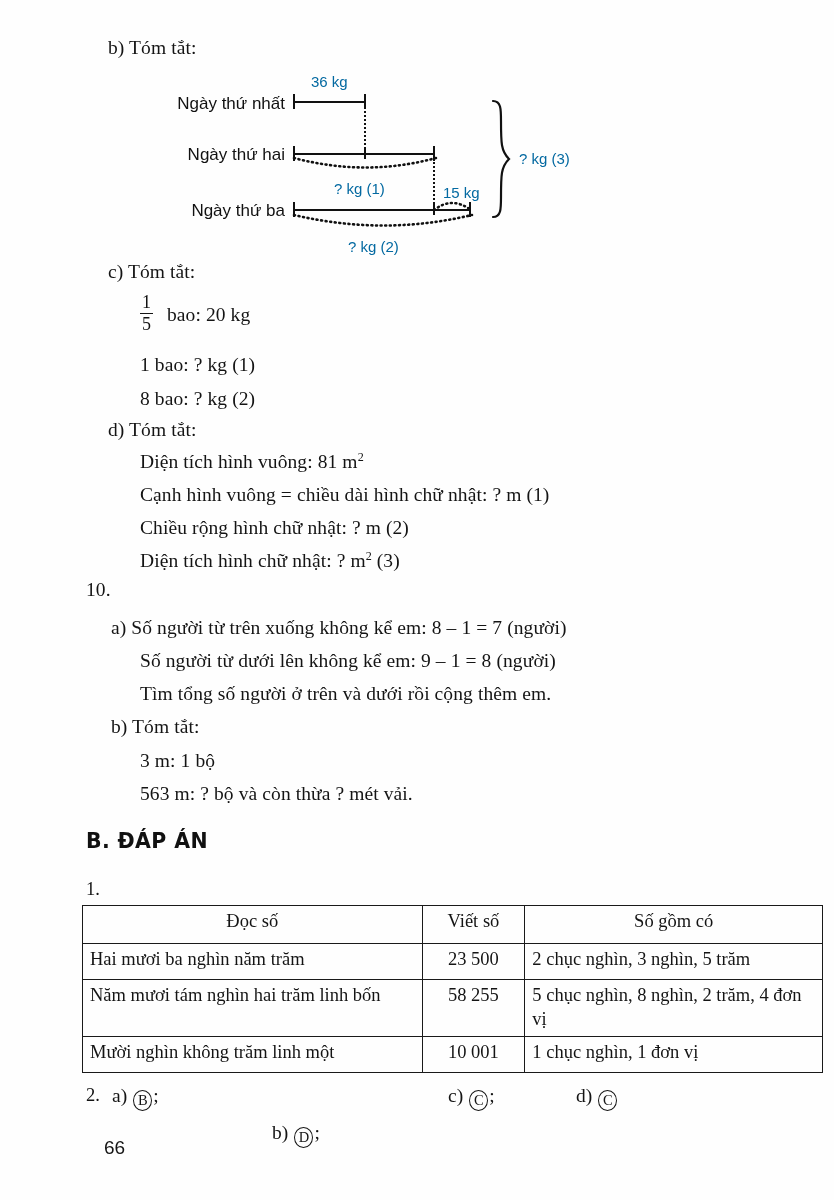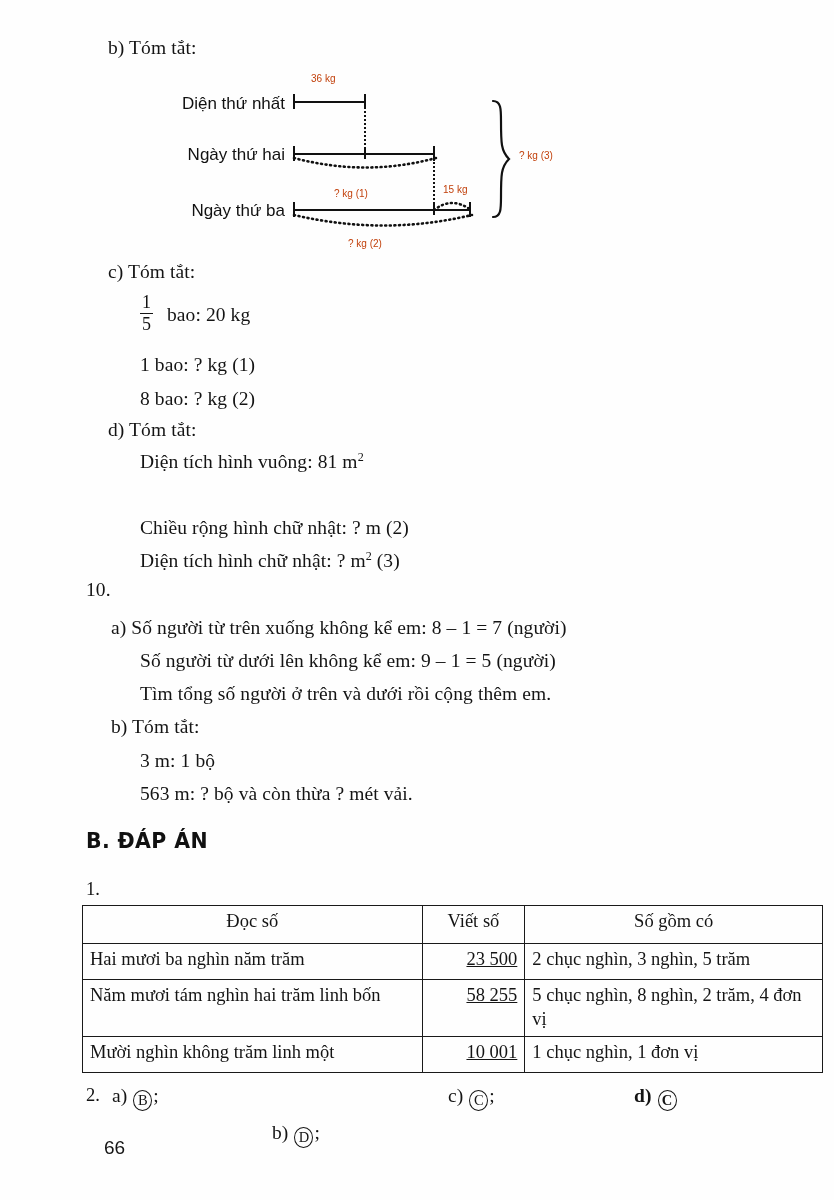--- a/index.html
+++ b/index.html
@@ -47,22 +47,22 @@
     font-family: "Liberation Sans", sans-serif;
     font-size: 17px;
     color: #111;
     white-space: pre;
     text-align: right;
     line-height: 1;
   }
   .diag-small {
     position: absolute;
     font-family: "Liberation Sans", sans-serif;
-    font-size: 10px;
-    color: #c2410c;
+    font-size: 15px;
+    color: #0369a1;
     white-space: pre;
     line-height: 1;
   }
 
   .bar {
     position: absolute;
     height: 0;
     border-top: 2.6px solid #111;
   }
   .cap {
@@ -135,21 +135,21 @@
     padding: 4px 7px 5px 7px;
     vertical-align: top;
     font-weight: normal;
     line-height: 1.28;
   }
   #answer-table .col-read  { width: 345px; }
   #answer-table .col-write { width: 92px; }
   #answer-table .col-parts { width: 300px; }
   #answer-table thead td { text-align: center; height: 28px; }
   #answer-table tbody td { height: 26px; }
-  #answer-table tbody td.c-write { text-align: right; text-decoration: underline; }
+  #answer-table tbody td.c-write { text-align: center; }
 
   
   .circ {
     display: inline-block;
     border: 1.4px solid #151515;
     border-radius: 50%;
     width: 17px;
     height: 19px;
     line-height: 18px;
     text-align: center;
@@ -171,41 +171,41 @@
 </style>
 </head>
 <body>
 
 <div class="page">
 
   <div class="line" style="left:108px; top:38px;">b) Tóm tắt:</div>
 
   <div id="diagram">
 
-    <div class="diag-label" style="left:105px; top:40px; width:180px;">Diện thứ nhất</div>
+    <div class="diag-label" style="left:105px; top:40px; width:180px;">Ngày thứ nhất</div>
     <div class="diag-label" style="left:105px; top:91px; width:180px;">Ngày thứ hai</div>
     <div class="diag-label" style="left:105px; top:147px; width:180px;">Ngày thứ ba</div>
 
     <div class="diag-small" style="left:311px; top:19px;">36 kg</div>
 
     <div class="bar" style="left:293px; top:46px; width:73px;"></div>
     <div class="cap" style="left:293px; top:39px; height:15px;"></div>
     <div class="cap" style="left:364px; top:39px; height:15px;"></div>
 
     <div class="dotline" style="left:364px; top:52px; height:46px;"></div>
 
     <div class="bar" style="left:293px; top:98px; width:142px;"></div>
     <div class="cap" style="left:293px; top:91px; height:15px;"></div>
     <div class="cap" style="left:433px; top:91px; height:15px;"></div>
     <div class="tick" style="left:364px; top:93px; height:11px;"></div>
 
     <svg style="position:absolute; left:288px; top:100px;" width="155" height="22">
       <path d="M6,3 Q78,22 148,3" stroke="#111" stroke-width="2.6" stroke-dasharray="1 3.6" stroke-linecap="round" fill="none"></path>
     </svg>
-    <div class="diag-small" style="left:334px; top:134px;">? kg (1)</div>
+    <div class="diag-small" style="left:334px; top:126px;">? kg (1)</div>
 
     <div class="dotline" style="left:433px; top:104px; height:48px;"></div>
 
     <div class="diag-small" style="left:443px; top:130px;">15 kg</div>
 
     <div class="bar" style="left:293px; top:154px; width:178px;"></div>
     <div class="cap" style="left:293px; top:147px; height:15px;"></div>
     <div class="cap" style="left:469px; top:147px; height:15px;"></div>
     <div class="tick" style="left:433px; top:149px; height:11px;"></div>
 
@@ -234,28 +234,29 @@
   </div>
   <div class="line" style="left:167px; top:305px;">bao: 20 kg</div>
 
   <div class="line" style="left:140px; top:355px;">1 bao: ? kg (1)</div>
   <div class="line" style="left:140px; top:389px;">8 bao: ? kg (2)</div>
 
   <div class="line" style="left:108px; top:420px;">d) Tóm tắt:</div>
 
   <div class="line" style="left:140px; top:452px;"><span>Diện tích hình vuông: 81 m</span><sup class="sq">2</sup></div>
 
+  <div class="line" style="left:140px; top:485px;">Cạnh hình vuông = chiều dài hình chữ nhật: ? m (1)</div>
   <div class="line" style="left:140px; top:518px;">Chiều rộng hình chữ nhật: ? m (2)</div>
 
   <div class="line" style="left:140px; top:551px;"><span>Diện tích hình chữ nhật: ? m</span><sup class="sq">2</sup><span> (3)</span></div>
 
   <div class="line bold" style="left:86px; top:580px;">10.</div>
 
   <div class="line" style="left:111px; top:618px;">a) Số người từ trên xuống không kể em: 8 – 1 = 7 (người)</div>
-  <div class="line" style="left:140px; top:651px;">Số người từ dưới lên không kể em: 9 – 1 = 5 (người)</div>
+  <div class="line" style="left:140px; top:651px;">Số người từ dưới lên không kể em: 9 – 1 = 8 (người)</div>
   <div class="line" style="left:140px; top:684px;">Tìm tổng số người ở trên và dưới rồi cộng thêm em.</div>
 
   <div class="line" style="left:111px; top:717px;">b) Tóm tắt:</div>
   <div class="line" style="left:140px; top:751px;">3 m: 1 bộ</div>
   <div class="line" style="left:140px; top:784px;">563 m: ? bộ và còn thừa ? mét vải.</div>
 
   <div id="heading-dapan">B. ĐÁP ÁN</div>
 
   <div class="line bold" style="left:86px; top:880px; font-size:18.5px;">1.</div>
 
@@ -287,17 +288,17 @@
   </table>
 
   <div class="line bold" style="left:86px; top:1086px; font-size:18.5px;">2.</div>
 
   <div class="line" style="left:112px; top:1086px;"><span>a)</span> <span class="circ">B</span><span>;</span></div>
 
   <div class="line" style="left:272px; top:1123px;"><span>b)</span> <span class="circ">D</span><span>;</span></div>
 
   <div class="line" style="left:448px; top:1086px;"><span>c)</span> <span class="circ">C</span><span>;</span></div>
 
-  <div class="line" style="left:634px; top:1086px;font-weight:bold;"><span>d)</span> <span class="circ">C</span><span></span></div>
+  <div class="line" style="left:576px; top:1086px;"><span>d)</span> <span class="circ">C</span><span></span></div>
 
   <div id="page-number">66</div>
 
 </div>
 
 </body></html>

